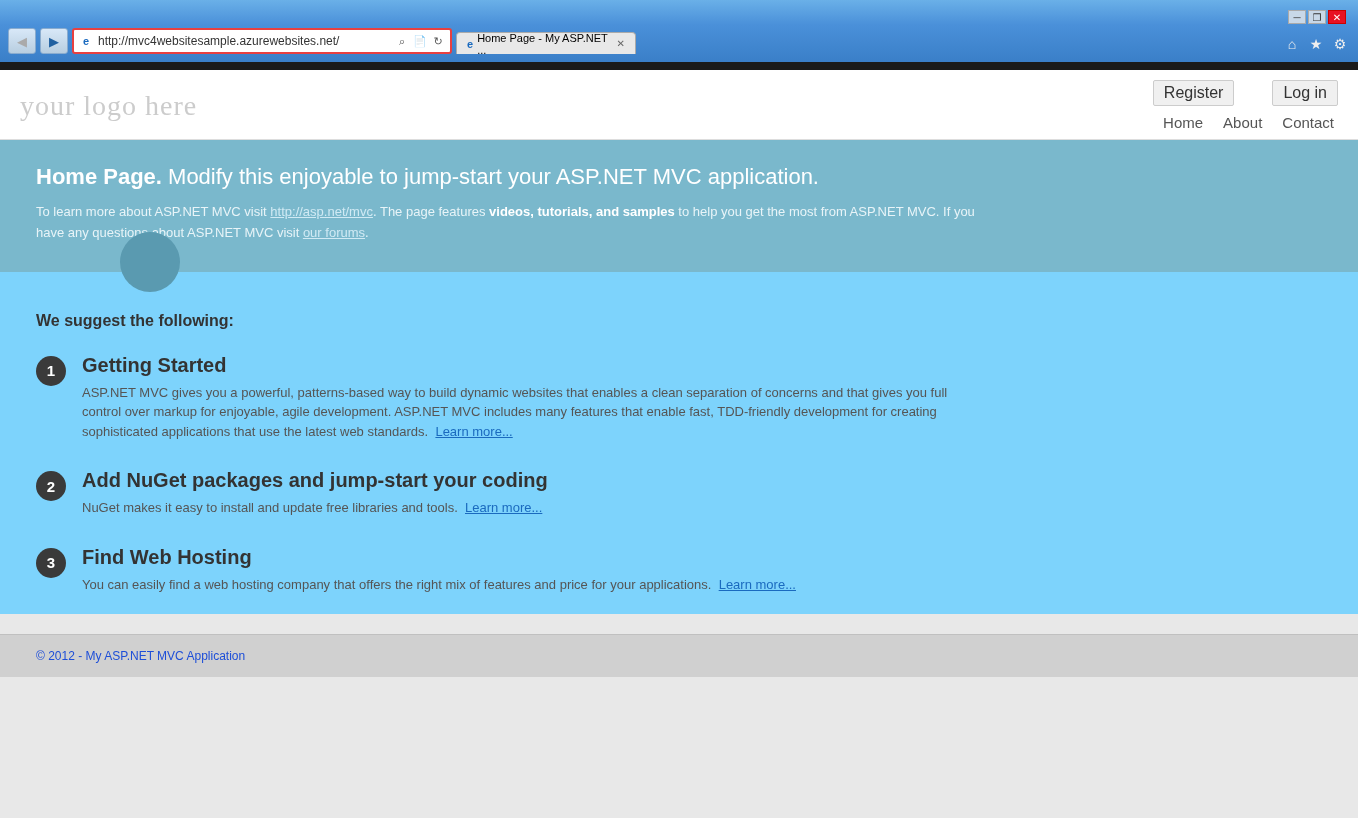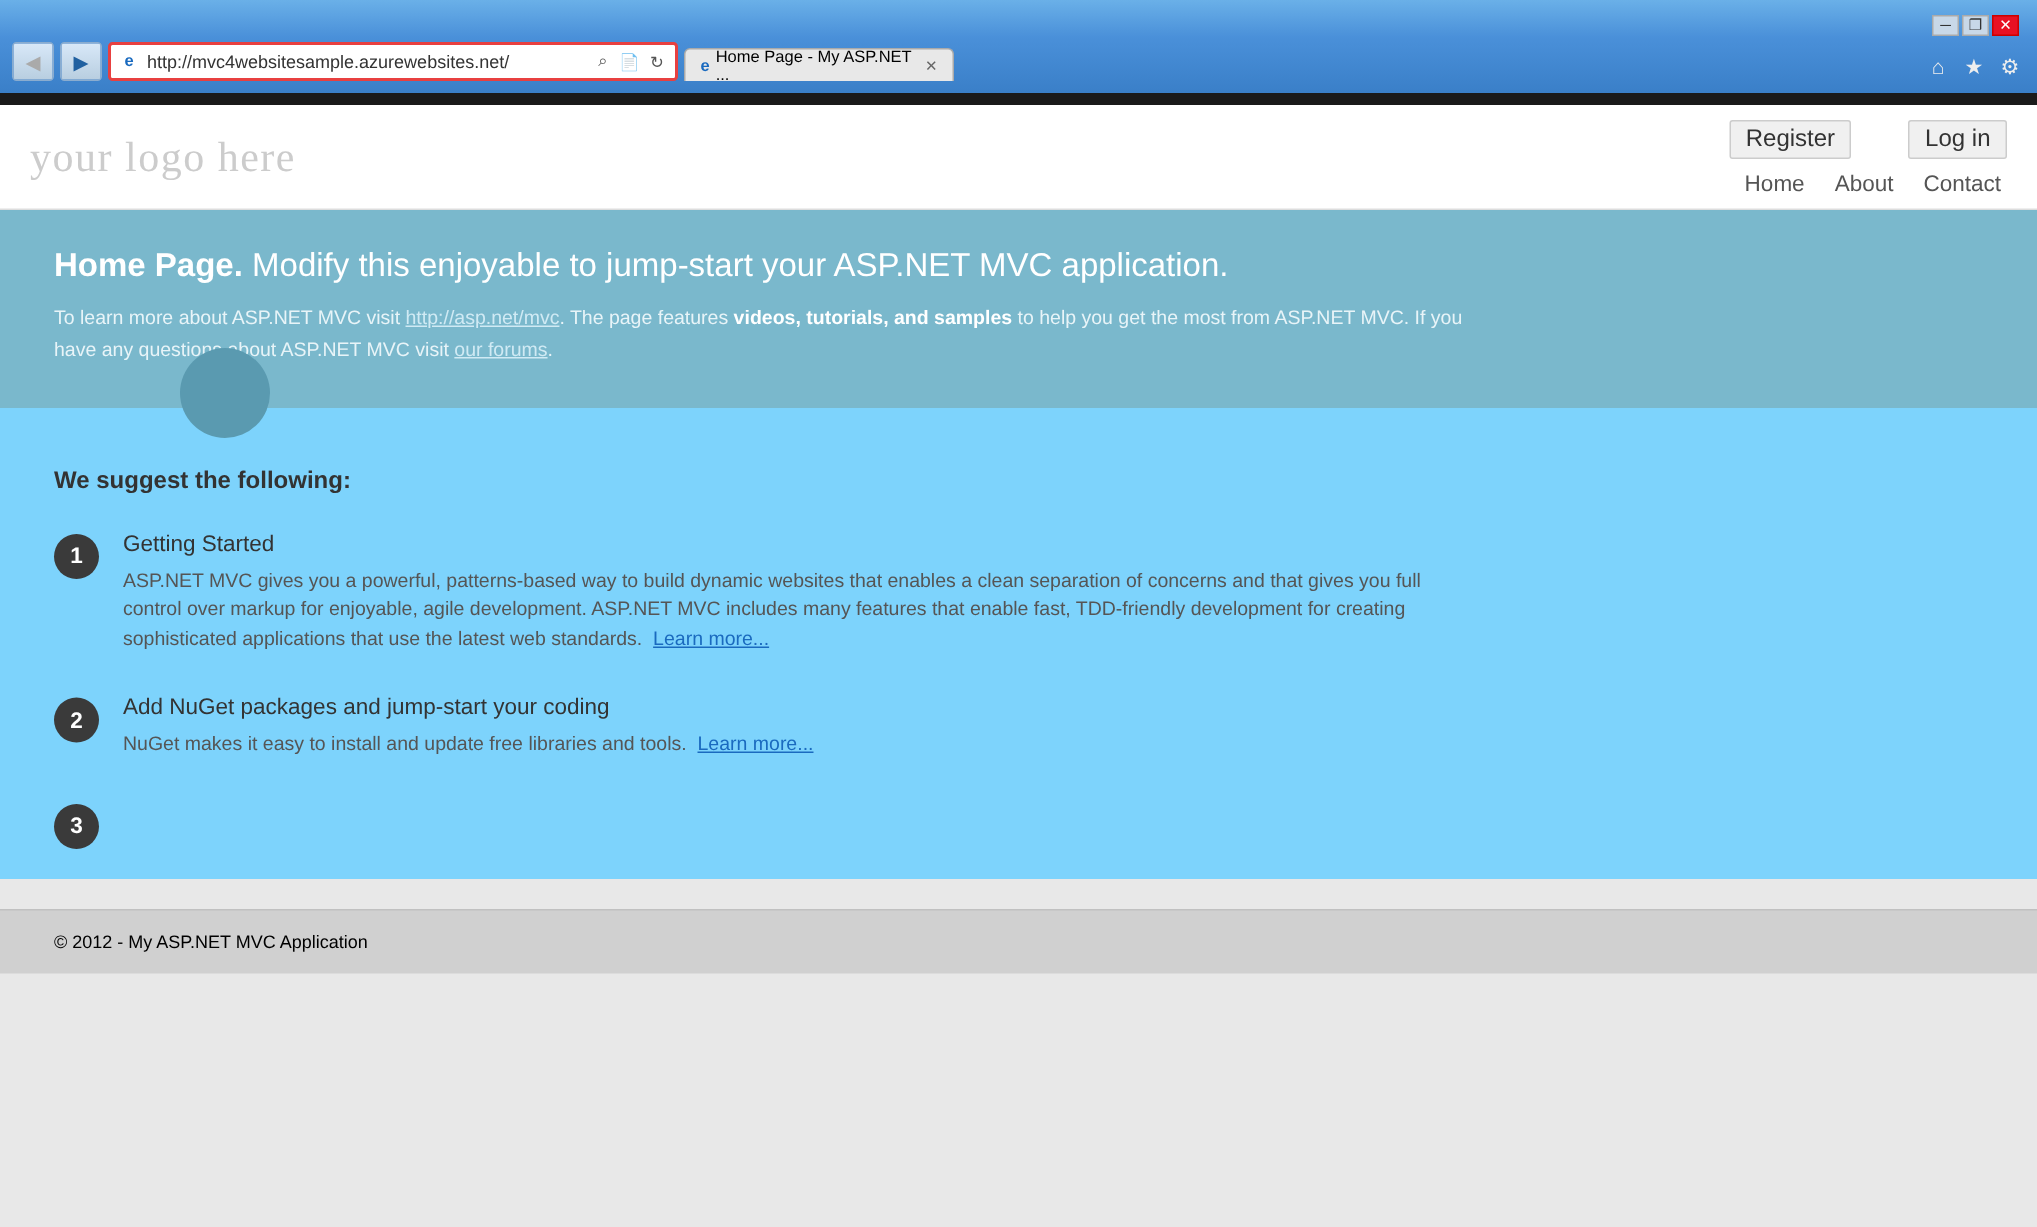--- a/index.html
+++ b/index.html
@@ -282,22 +282,22 @@
       font-size: 15px;
       font-weight: bold;
       display: flex;
       align-items: center;
       justify-content: center;
       flex-shrink: 0;
       margin-top: 2px;
     }
     .item-content {}
     .item-title {
-      font-size: 15px;
-      font-weight: normal;
+      font-size: 20px;
+      font-weight: bold;
       color: #333;
       margin-bottom: 6px;
     }
     .item-desc {
       font-size: 13px;
       color: #555;
       line-height: 1.5;
       max-width: 900px;
     }
     .item-link {
@@ -305,21 +305,21 @@
       text-decoration: underline;
       cursor: pointer;
       font-size: 13px;
     }
 
     
     .site-footer {
       background: #d0d0d0;
       padding: 14px 36px;
       font-size: 12px;
-      color: #000000;
+      color: #1d4ed8;
       border-top: 1px solid #c0c0c0;
       margin-top: 20px;
     }
   </style>
 </head>
 <body>
 
 <div class="browser-chrome">
 
   <div class="title-bar">
@@ -410,20 +410,27 @@
           <div class="item-title">Add NuGet packages and jump-start your coding</div>
           <div class="item-desc">
             <span>NuGet makes it easy to install and update free libraries and tools.</span>
             &nbsp;<a class="item-link">Learn more...</a>
           </div>
         </div>
       </div>
 
       <div class="list-item">
         <div class="item-number">3</div>
+        <div class="item-content">
+          <div class="item-title">Find Web Hosting</div>
+          <div class="item-desc">
+            <span>You can easily find a web hosting company that offers the right mix of features and price for your applications.</span>
+            &nbsp;<a class="item-link">Learn more...</a>
+          </div>
+        </div>
       </div>
 
     </div>
   </div>
 
   <div class="site-footer">
     <span>© 2012 - My ASP.NET MVC Application</span>
   </div>
 
 </div>

